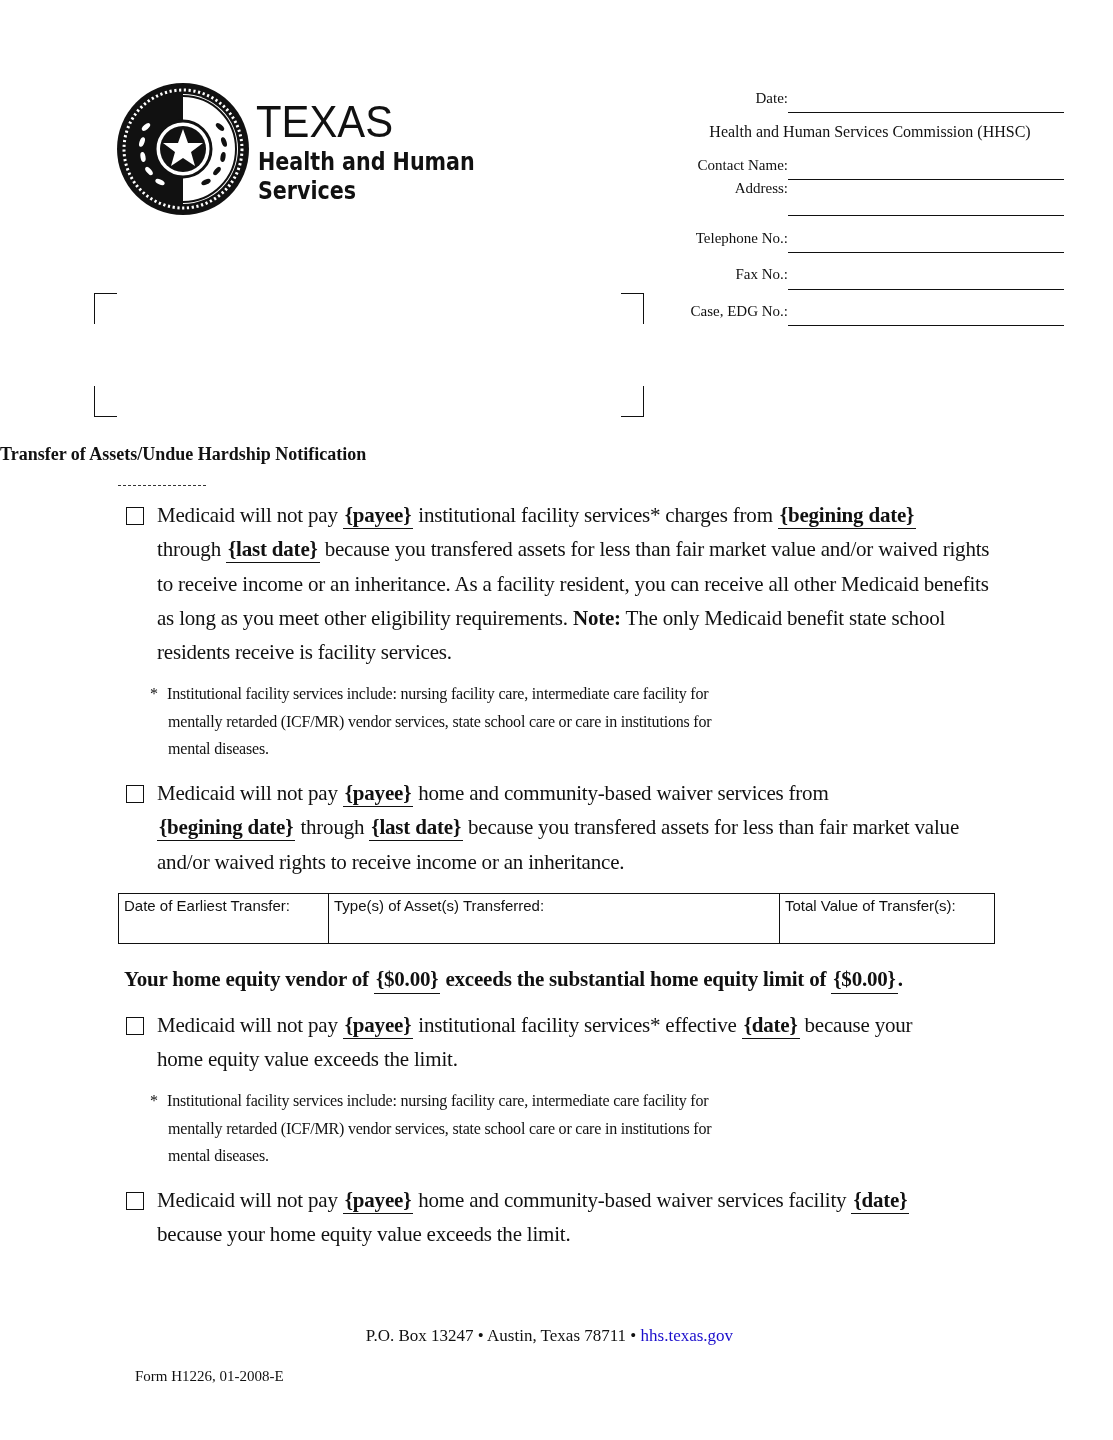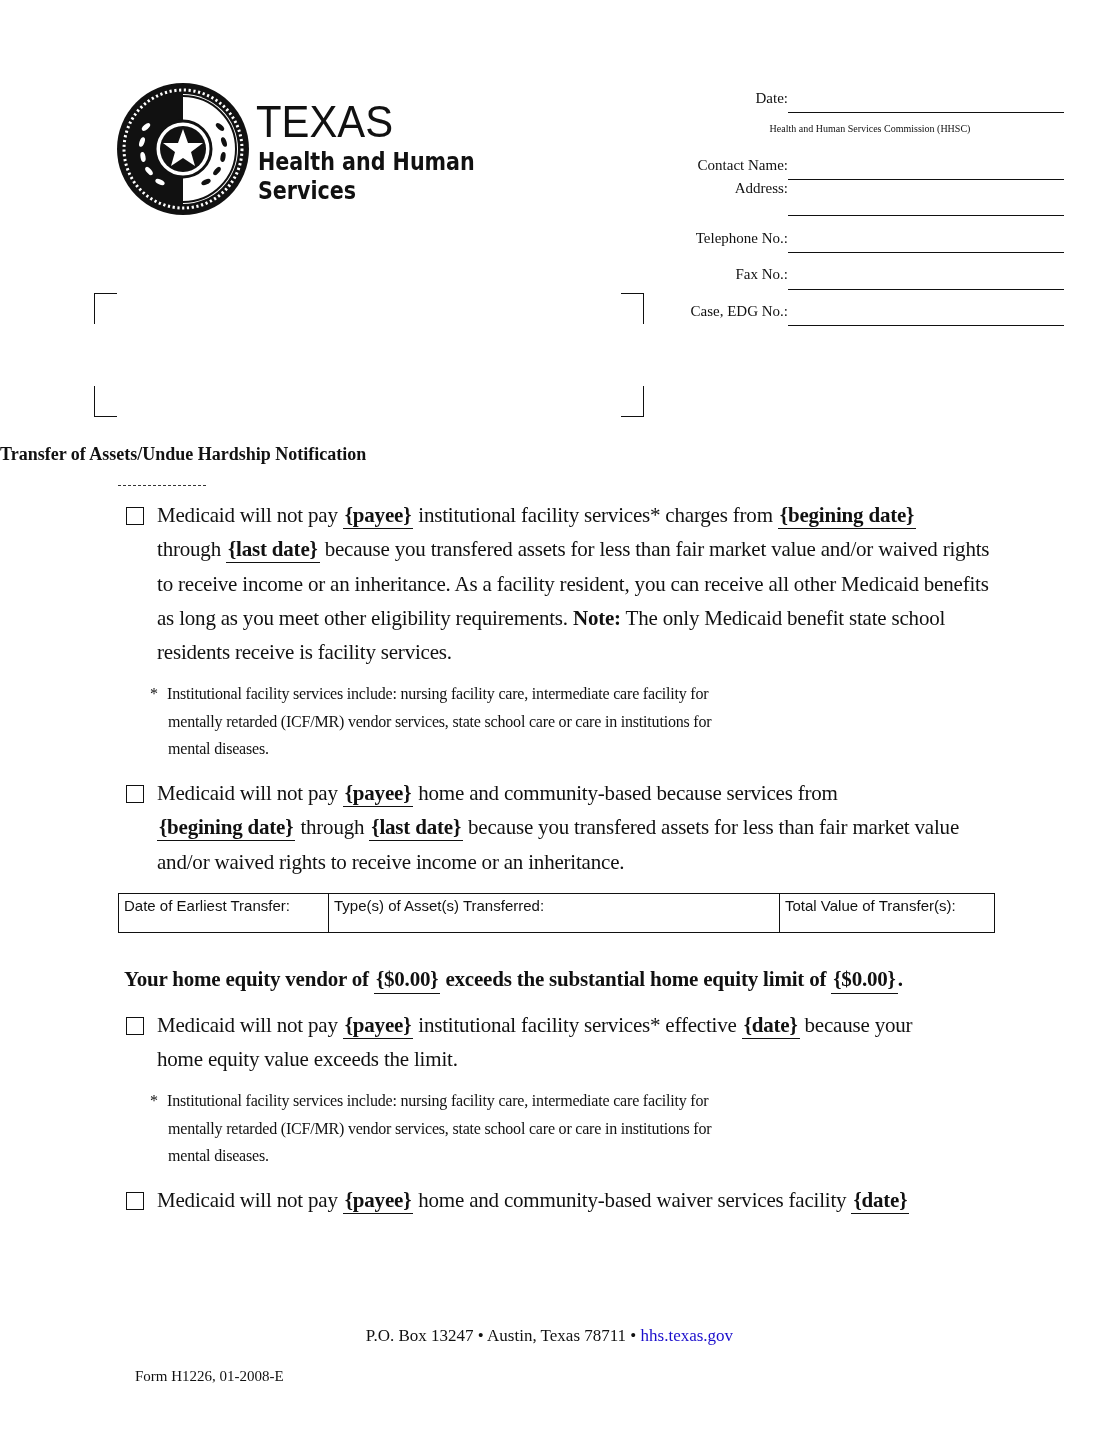--- a/index.html
+++ b/index.html
@@ -10,42 +10,42 @@
   
   .logo { left: 116px; top: 82px; width: 134px; height: 134px; }
   .logo-text-big { left: 256px; top: 100px; font-family: "Liberation Sans", "DejaVu Sans", sans-serif;
                    font-size: 44px; letter-spacing: 0px; font-weight: normal; line-height: 1; transform: scaleX(0.95); transform-origin: left; }
   .logo-text-small { left: 258px; font-family: "DejaVu Sans", "Liberation Sans", sans-serif; font-weight: bold;
                      font-size: 24px; line-height: 1; transform: scaleX(0.86); transform-origin: left; }
 
   
   .hdr-label { font-size: 15px; text-align: right; width: 200px; }
   .hdr-line { left: 788px; width: 276px; border-bottom: 1px solid #111; height: 0; }
-  .hhsc { font-size: 10px; left: 660px; width: 420px; text-align: center; top: 123px; }
+  .hhsc { font-size: 16px; left: 660px; width: 420px; text-align: center; top: 123px; }
 
   
   .corner { width: 22px; height: 30px; border-color: #111; border-style: solid; border-width: 0; }
   .c-tl { left: 94px; top: 293px; border-top-width: 1px; border-left-width: 1px; }
   .c-tr { left: 621px; top: 293px; border-top-width: 1px; border-right-width: 1px; }
   .c-bl { left: 94px; top: 386px; border-bottom-width: 1px; border-left-width: 1px; }
   .c-br { left: 621px; top: 386px; border-bottom-width: 1px; border-right-width: 1px; }
 
   .title { left: 0; width: 1113px; top: 444px; font-size: 18px; font-weight: bold; }
   .dotline { left: 118px; top: 485px; width: 88px; border-bottom: 1px dashed #333; }
 
   
   .para { left: 157px; width: 850px; font-size: 21px; line-height: 34.3px; letter-spacing: -0.2px; }
   .cbox { width: 18px; height: 18px; border: 1.3px solid #111; background: #fff; box-sizing: border-box; cursor: pointer; }
   .blank { display: inline-block; border-bottom: 1px solid #111; line-height: 26px; padding: 0 2px; font-weight: bold; }
   .note { left: 150px; width: 830px; font-size: 16px; line-height: 27.5px; letter-spacing: -0.2px; }
   .note .ast { display: inline-block; width: 17px; }
   .note .indent { padding-left: 18px; }
 
   
-  .tbl { left: 118px; top: 893px; width: 877px; height: 40px; border-collapse: collapse; }
+  .tbl { left: 118px; top: 893px; width: 877px; height: 51px; border-collapse: collapse; }
   .tbl td { border: 1px solid #111; vertical-align: top; padding: 3px 5px; font-family: "Liberation Sans", "DejaVu Sans", sans-serif; font-size: 15px; }
 
   .equity { left: 124px; top: 963px; font-size: 21px; font-weight: bold; line-height: 32px; letter-spacing: -0.2px; }
   .equity .blank { line-height: 28px; }
 
   .footer { left: 0; width: 1099px; text-align: center; top: 1326px; font-size: 17px; }
   .footer a { color: #1a0dcc; text-decoration: none; }
   .formno { left: 135px; top: 1368px; font-size: 15px; }
 </style>
 </head>
@@ -115,21 +115,21 @@
 </div>
 
 <div class="abs note" style="top:680px;">
   <span class="ast">*</span><span>Institutional facility services include: nursing facility care, intermediate care facility for</span><br>
   <span class="indent">mentally retarded (ICF/MR) vendor services, state school care or care in institutions for</span><br>
   <span class="indent">mental diseases.</span>
 </div>
 
 <div class="abs cbox" style="left:126px; top:785px;"></div>
 <div class="abs para" style="top:776px;">
-  <span>Medicaid will not pay </span><span class="blank">{payee}</span><span> home and community-based because services from</span><br>
+  <span>Medicaid will not pay </span><span class="blank">{payee}</span><span> home and community-based waiver services from</span><br>
   <span class="blank">{begining date}</span><span> through </span><span class="blank">{last date}</span><span> because you transfered assets for less than fair market value</span><br>
   <span>and/or waived rights to receive income or an inheritance.</span>
 </div>
 
 <table class="abs tbl">
   <tbody>
       <tr>
     <td style="width:199px;"><span>Date of Earliest Transfer:</span></td>
     <td style="width:440px;"><span>Type(s) of Asset(s) Transferred:</span></td>
     <td><span>Total Value of Transfer(s):</span></td>
@@ -149,18 +149,19 @@
 
 <div class="abs note" style="top:1087px;">
   <span class="ast">*</span><span>Institutional facility services include: nursing facility care, intermediate care facility for</span><br>
   <span class="indent">mentally retarded (ICF/MR) vendor services, state school care or care in institutions for</span><br>
   <span class="indent">mental diseases.</span>
 </div>
 
 <div class="abs cbox" style="left:126px; top:1192px;"></div>
 <div class="abs para" style="top:1183px;">
   <span>Medicaid will not pay </span><span class="blank">{payee}</span><span> home and community-based waiver services facility </span><span class="blank">{date}</span><br>
+  <span>because your home equity value exceeds the limit.</span>
 </div>
 
 <div class="abs footer">
   <span>P.O. Box 13247 • Austin, Texas 78711 • </span><a>hhs.texas.gov</a>
 </div>
 <div class="abs formno">Form H1226, 01-2008-E</div>
 
 </body></html>

